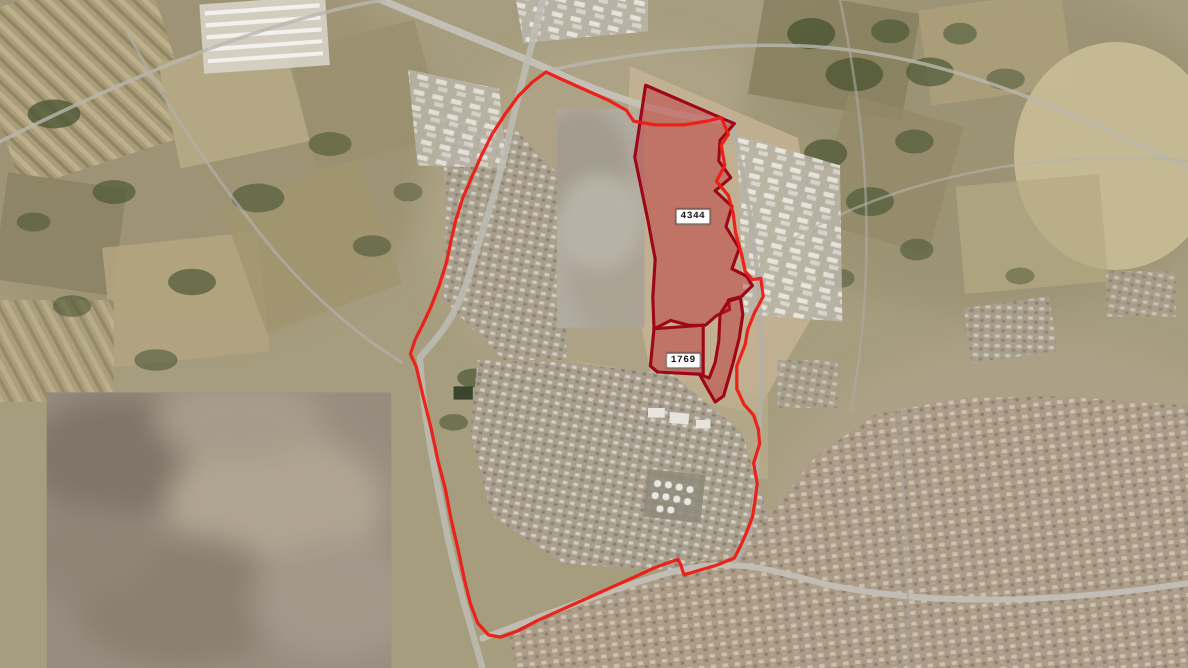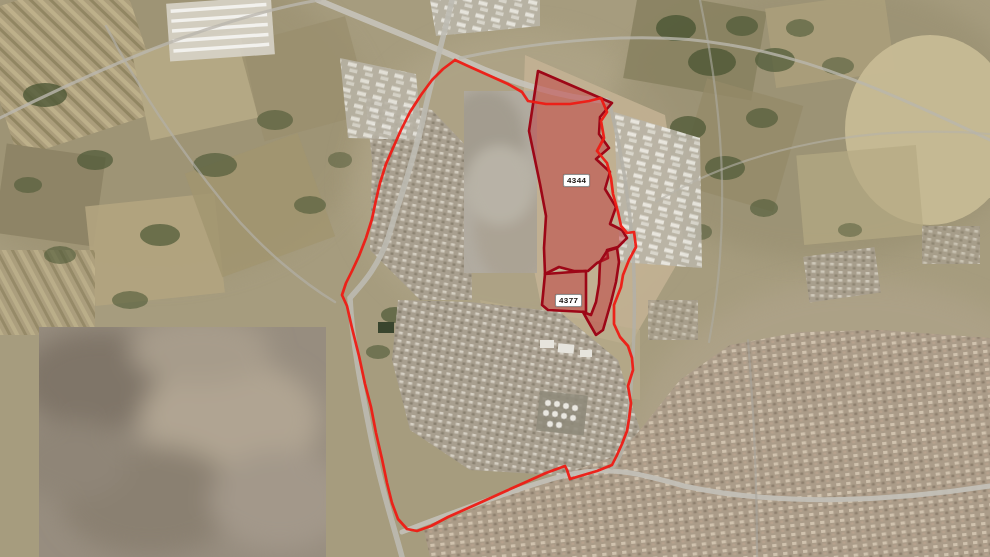--- a/index.html
+++ b/index.html
@@ -1,17 +1,17 @@
 <!DOCTYPE html>
 <html><head>
 <meta charset="utf-8">
 <style>
   html,body{margin:0;padding:0;background:#222;}
   .stage{position:relative;width:990px;height:557px;overflow:hidden;
-         font-family:Liberation Sans, sans-serif;}
+         font-family:Liberation Mono, monospace;}
   .stage svg{display:block;}
   .parcel{stroke-width:2.6;stroke-linejoin:round;}
   .track{stroke-width:2.7;stroke-linejoin:round;stroke-linecap:round;opacity:.95;}
   .plabel{position:absolute;background:#ffffff;border:1px solid #8f8f8f;border-radius:2px;
           font-size:8px;font-weight:bold;color:#17120f;line-height:9px;
           padding:1px 3px;letter-spacing:.4px;box-shadow:0 0 1px rgba(0,0,0,.4);}
   #lbl4344{left:563px;top:174px;}
   #lbl4377{left:555px;top:294px;}
 </style>
 </head>
@@ -187,14 +187,14 @@
       <path class="parcel" d="M600,262 L607,251 L617,248 L619,262 L616,282 L611,302 L607,316 L603,330 L596,335 L588,321 L583,312 L591,315 L596,302 L599,284 Z"></path>
     </g>
   </g>
 
   <g stroke="#ee1b14">
     <polyline class="track" fill="none" points="455,60 468,66 488,75 508,84 522,92 528,101 546,104 570,104 589,101 601,98 607,112 601,121 604,138 597,151 607,163 611,178 613,194 618,212 621,226 627,233 634,232 636,247 629,260 623,275 621,287 614,305 614,324 620,337 628,346 632,358 633,370 628,386 631,403 629,419 627,431 622,444 617,455 612,465 597,471 580,476 570,479 567,470 565,466 546,473 526,482 506,491 486,500 466,509 448,517 431,526 417,531 407,529 398,519 392,503 387,483 382,459 376,433 371,407 365,384 359,356 352,328 347,306 342,295 346,283 352,271 359,256 366,238 372,219 376,200 380,183 386,164 393,148 401,130 410,112 421,95 432,80 443,69 455,60"></polyline>
   </g>
 </svg>
 
 <div class="plabel" id="lbl4344">4344</div>
-<div class="plabel" id="lbl4377">4377</div>
+<div class="plabel" id="lbl4377">1769</div>
 </div>
 
 </body></html>

